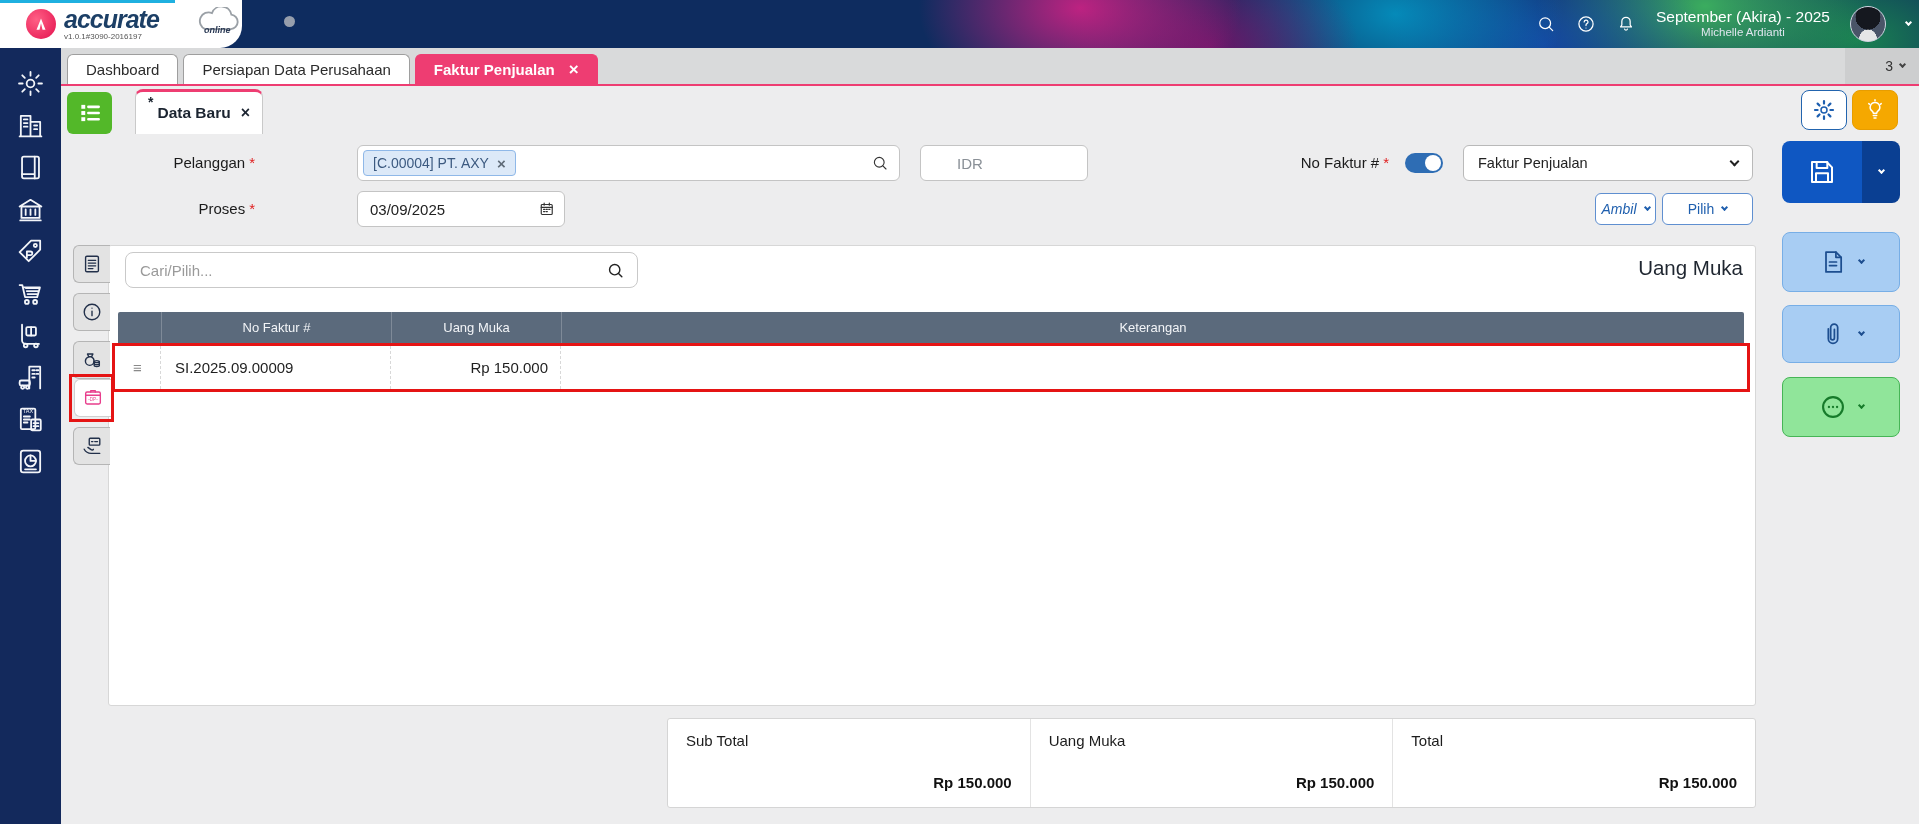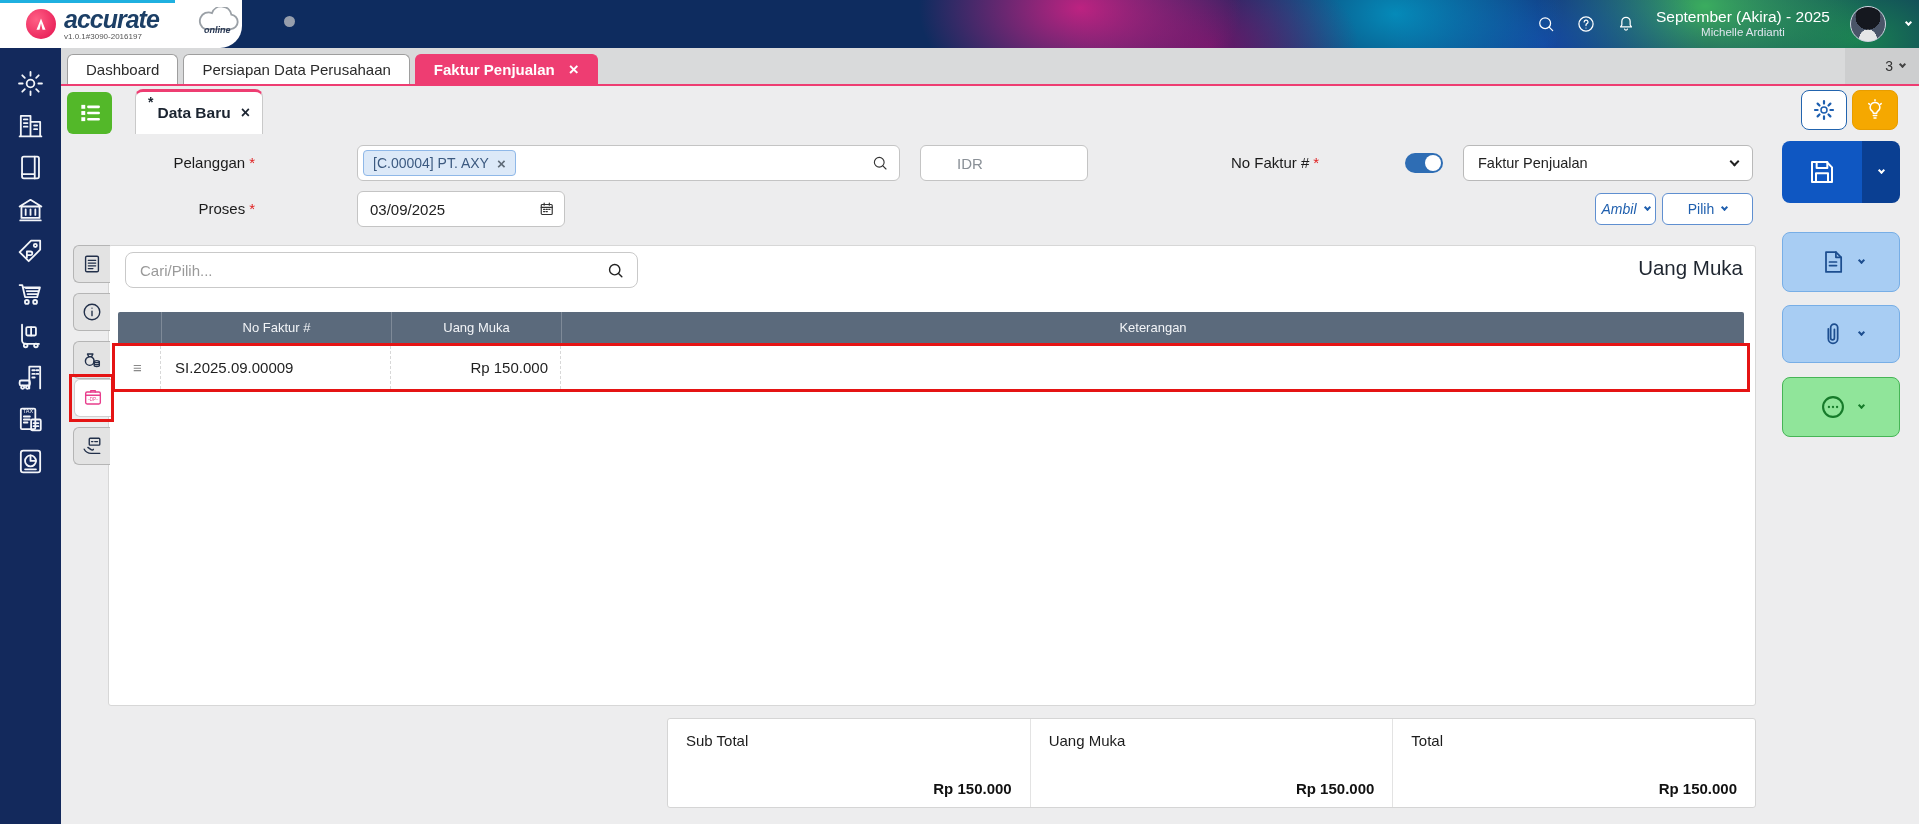--- a/index.html
+++ b/index.html
@@ -121,21 +121,21 @@
   .grid-row-box { position:absolute; left:51px; top:257px; width:1638px; height:49px; border:3px solid #e51414; background:#fff; display:flex; align-items:stretch; }
   .gr-cell { display:flex; align-items:center; font-size:15px; color:#1f1f1f; border-right:1px dashed #d8d8d8; }
   .gr-c0 { width:46px; justify-content:center; color:#8a8a8a; }
   .gr-c1 { width:230px; padding-left:14px; }
   .gr-c2 { width:170px; justify-content:flex-end; padding-right:12px; }
   .gr-c3 { flex:1; border-right:none; }
   .drag { font-size:15px; letter-spacing:0; }
 
   
   .totals { position:absolute; left:606px; top:632px; width:1089px; height:90px; background:#fff; border:1px solid #d5d5d5; border-radius:3px; display:flex; }
-  .tot-sec { flex:1; padding:13px 18px 10px; display:flex; flex-direction:column; border-left:1px solid #e3e3e3;gap:12px; }
+  .tot-sec { flex:1; padding:13px 18px 16px; display:flex; flex-direction:column; border-left:1px solid #e3e3e3;gap:12px; }
   .tot-sec:first-child { border-left:none; }
   .tot-label { font-size:15px; color:#1c1c1c; display:flex; align-items:center; gap:8px; }
   .tot-value { margin-top:auto; text-align:right; font-size:15px; font-weight:bold; color:#111; }
   .pct-badge { font-size:12px; color:#2f6fb5; border:1px solid #7aa7d9; border-radius:4px; padding:0 5px; line-height:16px; cursor:pointer; }
   .disc-input { margin-top:7px; width:180px; height:34px; border:1px solid #bdbdbd; border-radius:4px; display:flex; align-items:center; overflow:hidden; background:#fff; }
   .disc-rp { width:32px; align-self:stretch; background:#f0f0f0; border-right:1px solid #ddd; color:#9aa0a6; font-size:13.5px; display:flex; align-items:center; justify-content:center; }
   .disc-input input { flex:1; border:none; outline:none; text-align:right; font-family:inherit; font-size:15px; color:#111; padding:0 6px; }
   .disc-input .tail-ic { width:16px; height:16px; color:#222; margin-right:7px; }
 
   .ic { stroke:currentColor; fill:none; stroke-width:1.5; stroke-linecap:round; stroke-linejoin:round; }
@@ -319,21 +319,21 @@
           <span class="x">×</span>
         </span>
         <svg class="ic tail-ic" viewBox="0 0 24 24">
             <circle cx="11" cy="11" r="6.5"></circle>
             <path d="M15.8 15.8L20 20"></path>
           </svg>
       </div>
       <div class="field" style="left:859px; top:59px; width:168px;">
         <input class="txt-input gray" readonly="" value="IDR" style="">
       </div>
-      <div class="flabel" style="left:1100px; top:68px; width:228px; text-align:center;">
+      <div class="flabel" style="left:1100px; top:68px; width:228px; text-align:right;">
         <span>No Faktur #</span><span class="req">*</span>
       </div>
       <div class="toggle" style="left:1344px; top:67px;"></div>
       <div class="select" style="left:1402px; top:59px; width:290px;">
         <span>Faktur Penjualan</span>
         <span class="chev"></span>
       </div>
 
       <div class="flabel" style="left:0; top:114px; width:194px; text-align:right;">
         <span>Proses</span><span class="req">*</span>

